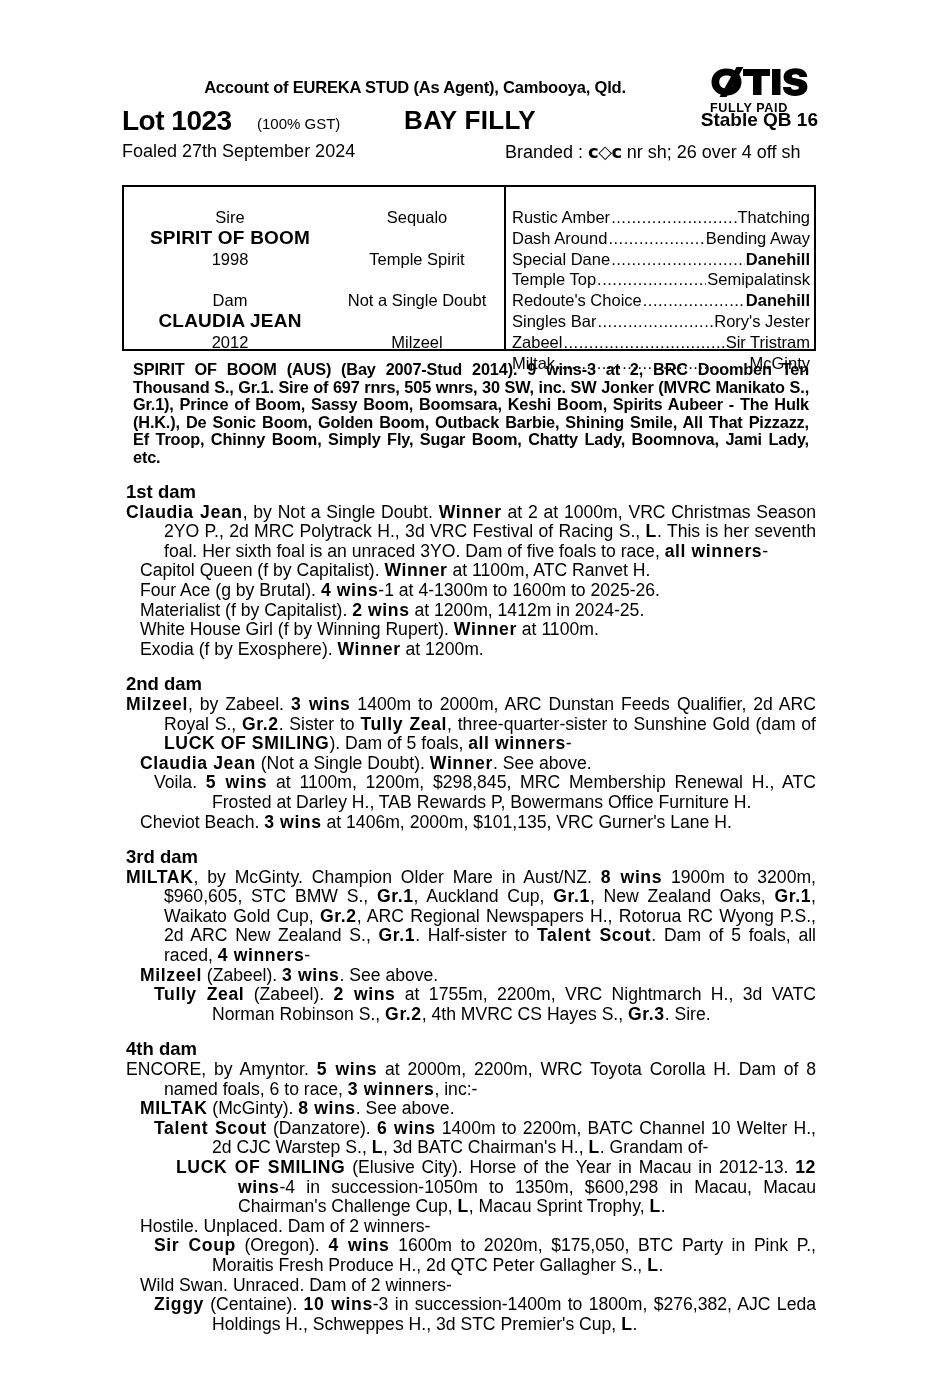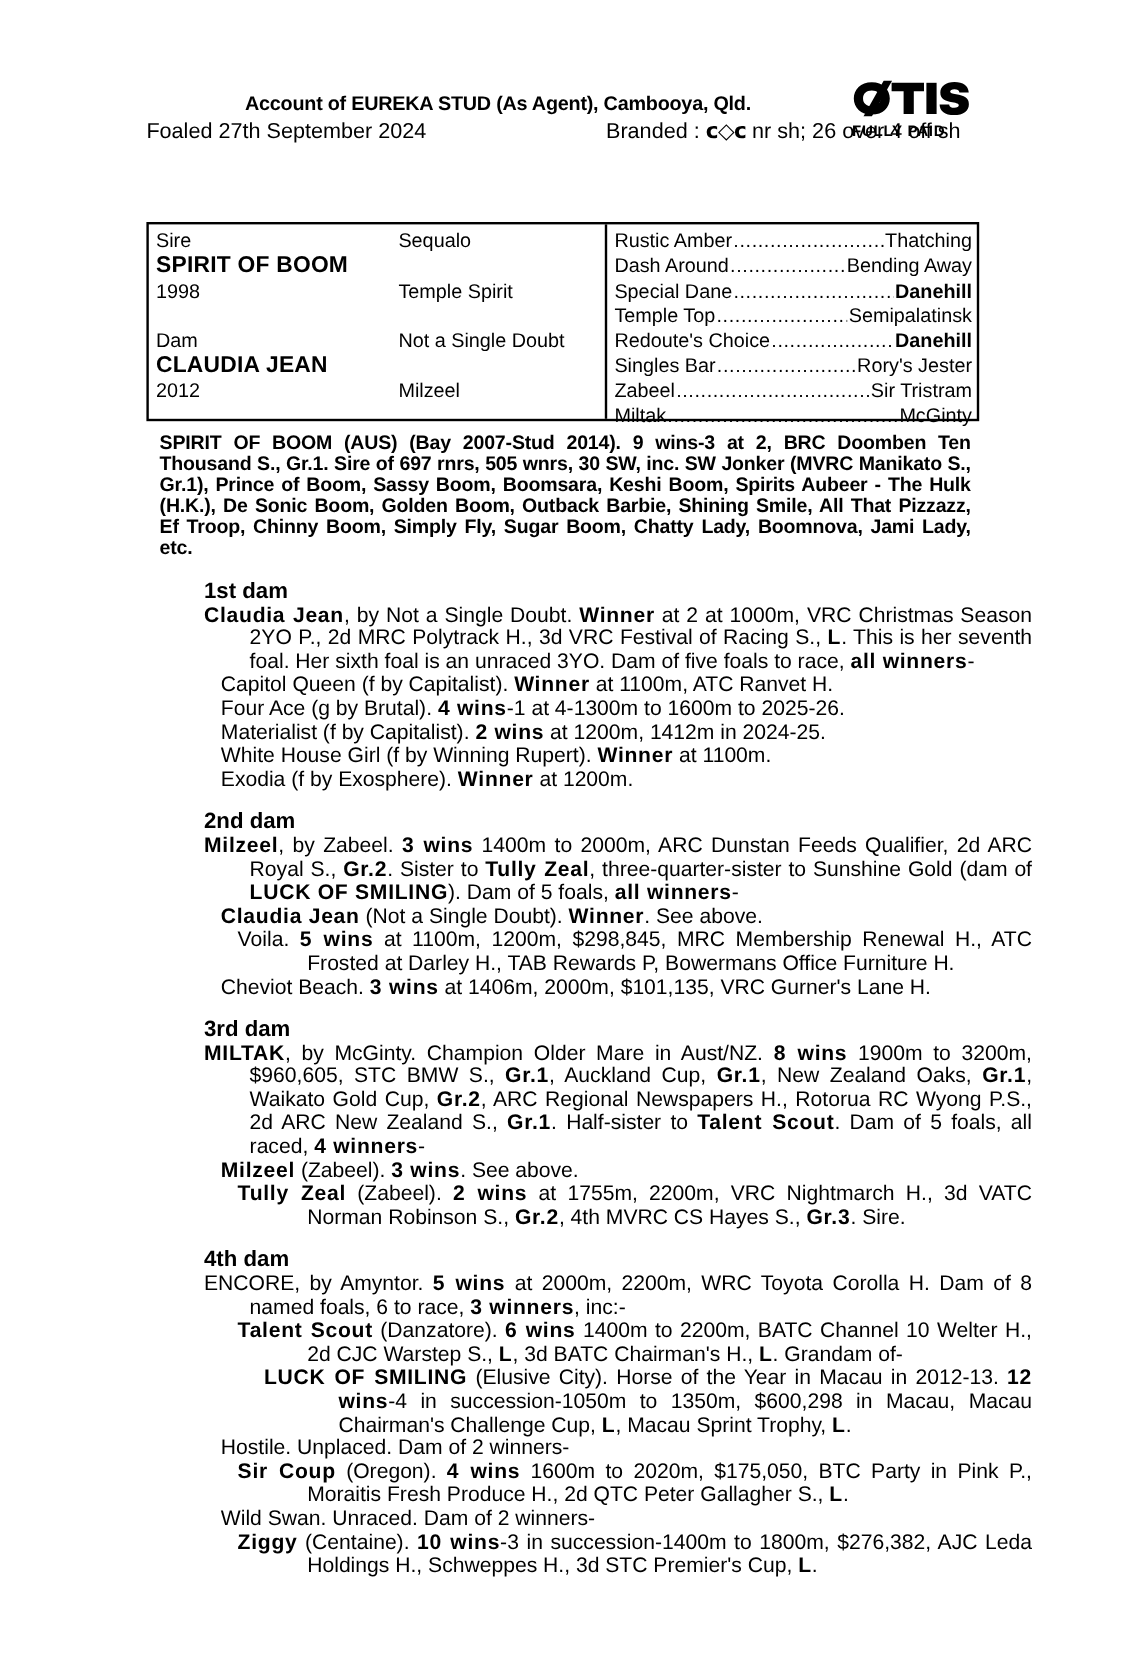--- a/index.html
+++ b/index.html
@@ -125,23 +125,24 @@
   .ped-divider {
     position: absolute;
     left: 380px;
     top: 0;
     bottom: 0;
     width: 1.5px;
     background: #000;
   }
   .ped-col {
     position: absolute;
-    top: 4px;
+    top: 20px;
     font-size: 16.5px;
     line-height: 20.8px;
+    text-align: center;
   }
   .ped-col-1 { left: 6px;   width: 200px; }
   .ped-col-2 { left: 208px; width: 170px; }
   .ped-col-3 { left: 388px; width: 300px; }
   .ped-line { white-space: nowrap; height: 20.8px; }
   .ped-line.blank { visibility: hidden; }
   .ped-name { font-weight: bold; font-size: 19px; letter-spacing: 0.2px; }
   .dotrow {
     display: flex;
     align-items: baseline;
@@ -173,21 +174,20 @@
   }
 
   
   .body {
     position: absolute;
     left: 126px;
     top: 482px;
     width: 690px;
     font-size: 17.6px;
     line-height: 19.6px;
-    margin-left: 44px;
   }
   .dam-head {
     font-weight: bold;
     font-size: 18.5px;
     margin-top: 15px;
     margin-bottom: 1px;
   }
   .dam-head.first { margin-top: 0; }
   .entry {
     text-align: justify;
@@ -218,20 +218,26 @@
             <path d="M26.5 0 L33.5 0 L16.5 30 L9.5 30 Z"></path>
             <path d="M33 2 L60 2 L60 9 L51.5 9 L51.5 28 L43 28 L43 9 L33 9 Z"></path>
             <rect x="62" y="2" width="8.5" height="26"></rect>
             <path d="M73 20 L81 20 C81 22 82.6 22.8 85.2 22.8 C87.6 22.8 89 22.1 89 20.8 C89 19.3 87.4 18.9 83.6 18.2 C77.2 17.1 73.6 15.3 73.6 10.1 C73.6 4.8 78.2 1.3 85.4 1.3 C92.6 1.3 97 4.6 97.3 10 L89.5 10 C89.3 8.2 87.8 7.3 85.3 7.3 C83.1 7.3 81.8 8.1 81.8 9.3 C81.8 10.6 83.3 11 86.8 11.6 C93.4 12.7 97.4 14.4 97.4 19.8 C97.4 25.4 92.6 28.9 85.1 28.9 C77.4 28.9 73.1 25.4 73 20 Z"></path>
           </g>
         </svg>
       </span>
       <span class="logo-sub">FULLY PAID</span>
     </div>
 
+    <div class="lot-row">
+      <span class="lot-no">Lot 1023</span>
+      <span class="gst">(100% GST)</span>
+      <span class="colour-sex">BAY FILLY</span>
+      <span class="stable">Stable QB 16</span>
+    </div>
 
     <div class="foaled-row">
       <span class="foaled">Foaled 27th September 2024</span>
       <span class="branded"><span>Branded : </span><span class="brand-sym">c◇c</span><span> nr sh; 26 over 4 off sh</span></span>
     </div>
 
   </div>
 
   <div class="ped-table">
     <div class="ped-divider"></div>
@@ -330,20 +336,21 @@
       <div class="entry i1"><b class="sp">Milzeel</b><span>, by Zabeel. </span><b class="sp">3 wins</b><span> 1400m to 2000m, ARC Dunstan Feeds Qualifier, 2d ARC Royal S., </span><b class="sp">Gr.2</b><span>. Sister to </span><b class="sp">Tully Zeal</b><span>, three-quarter-sister to Sunshine Gold (dam of </span><b class="sp">LUCK OF SMILING</b><span>). Dam of 5 foals, </span><b class="sp">all winners</b><span>-</span></div>
       <div class="entry i2 nj"><b class="sp">Claudia Jean</b><span> (Not a Single Doubt). </span><b class="sp">Winner</b><span>. See above.</span></div>
       <div class="entry i3"><span>Voila. </span><b class="sp">5 wins</b><span> at 1100m, 1200m, $298,845, MRC Membership Renewal H., ATC Frosted at Darley H., TAB Rewards P, Bowermans Office Furniture H.</span></div>
       <div class="entry i2 nj"><span>Cheviot Beach. </span><b class="sp">3 wins</b><span> at 1406m, 2000m, $101,135, VRC Gurner's Lane H.</span></div>
       <div class="dam-head">3rd dam</div>
       <div class="entry i1"><b class="sp">MILTAK</b><span>, by McGinty. Champion Older Mare in Aust/NZ. </span><b class="sp">8 wins</b><span> 1900m to 3200m, $960,605, STC BMW S., </span><b class="sp">Gr.1</b><span>, Auckland Cup, </span><b class="sp">Gr.1</b><span>, New Zealand Oaks, </span><b class="sp">Gr.1</b><span>, Waikato Gold Cup, </span><b class="sp">Gr.2</b><span>, ARC Regional Newspapers H., Rotorua RC Wyong P.S., 2d ARC New Zealand S., </span><b class="sp">Gr.1</b><span>. Half-sister to </span><b class="sp">Talent Scout</b><span>. Dam of 5 foals, all raced, </span><b class="sp">4 winners</b><span>-</span></div>
       <div class="entry i2 nj"><b class="sp">Milzeel</b><span> (Zabeel). </span><b class="sp">3 wins</b><span>. See above.</span></div>
       <div class="entry i3"><b class="sp">Tully Zeal</b><span> (Zabeel). </span><b class="sp">2 wins</b><span> at 1755m, 2200m, VRC Nightmarch H., 3d VATC Norman Robinson S., </span><b class="sp">Gr.2</b><span>, 4th MVRC CS Hayes S., </span><b class="sp">Gr.3</b><span>. Sire.</span></div>
       <div class="dam-head">4th dam</div>
       <div class="entry i1"><span>ENCORE, by Amyntor. </span><b class="sp">5 wins</b><span> at 2000m, 2200m, WRC Toyota Corolla H. Dam of 8 named foals, 6 to race, </span><b class="sp">3 winners</b><span>, inc:-</span></div>
+      <div class="entry i2 nj"><b class="sp">MILTAK</b><span> (McGinty). </span><b class="sp">8 wins</b><span>. See above.</span></div>
       <div class="entry i3"><b class="sp">Talent Scout</b><span> (Danzatore). </span><b class="sp">6 wins</b><span> 1400m to 2200m, BATC Channel 10 Welter H., 2d CJC Warstep S., </span><b class="sp">L</b><span>, 3d BATC Chairman's H., </span><b class="sp">L</b><span>. Grandam of-</span></div>
       <div class="entry i4"><b class="sp">LUCK OF SMILING</b><span> (Elusive City). Horse of the Year in Macau in 2012-13. </span><b class="sp">12 wins</b><span>-4 in succession-1050m to 1350m, $600,298 in Macau, Macau Chairman's Challenge Cup, </span><b class="sp">L</b><span>, Macau Sprint Trophy, </span><b class="sp">L</b><span>.</span></div>
       <div class="entry i2 nj"><span>Hostile. Unplaced. Dam of 2 winners-</span></div>
       <div class="entry i3"><b class="sp">Sir Coup</b><span> (Oregon). </span><b class="sp">4 wins</b><span> 1600m to 2020m, $175,050, BTC Party in Pink P., Moraitis Fresh Produce H., 2d QTC Peter Gallagher S., </span><b class="sp">L</b><span>.</span></div>
       <div class="entry i2 nj"><span>Wild Swan. Unraced. Dam of 2 winners-</span></div>
       <div class="entry i3"><b class="sp">Ziggy</b><span> (Centaine). </span><b class="sp">10 wins</b><span>-3 in succession-1400m to 1800m, $276,382, AJC Leda Holdings H., Schweppes H., 3d STC Premier's Cup, </span><b class="sp">L</b><span>.</span></div>
     </div>
 
 </div>
 

